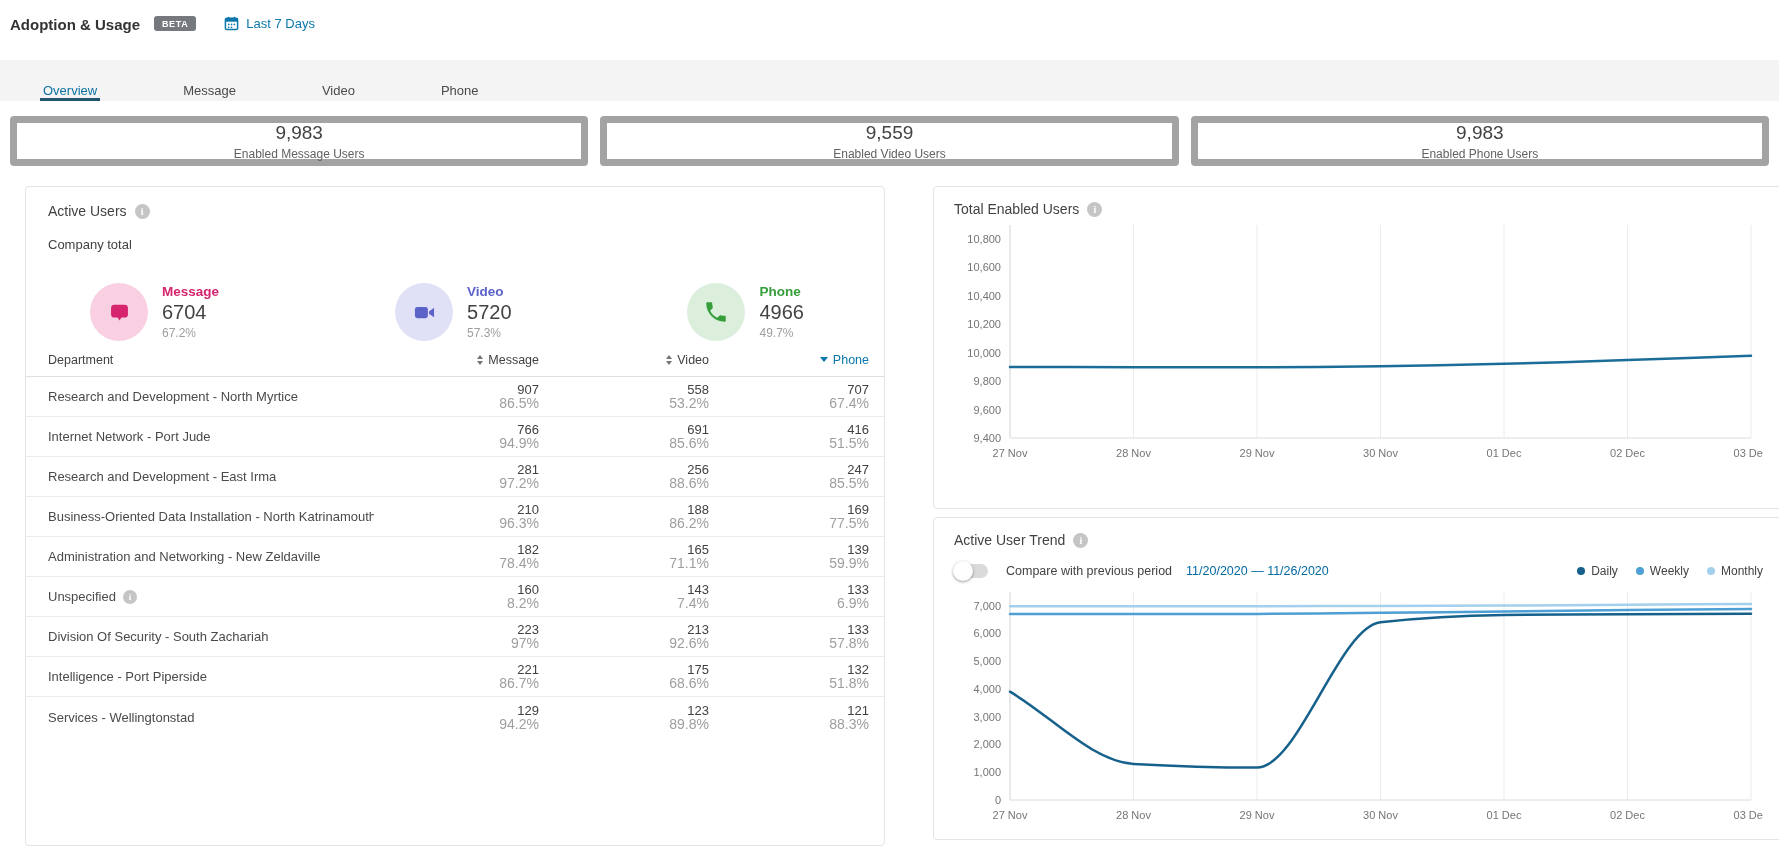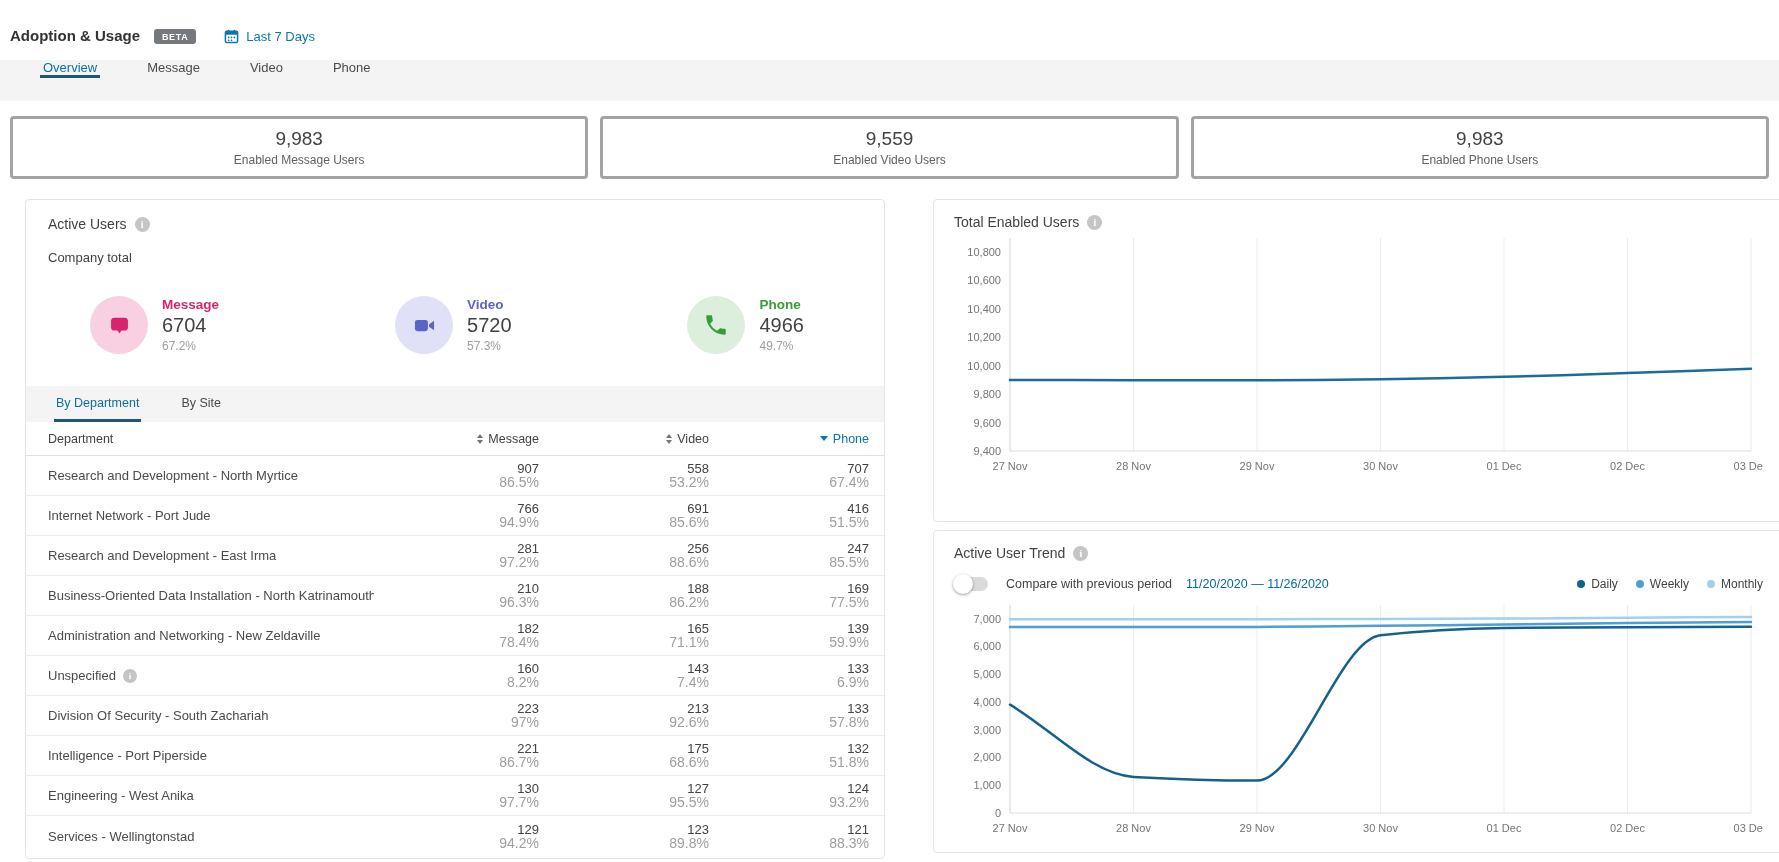--- a/index.html
+++ b/index.html
@@ -1,35 +1,35 @@
 <!DOCTYPE html>
 <html><head>
 <meta charset="utf-8">
 <style>
   * { margin:0; padding:0; box-sizing:border-box; }
   html,body { background:#fff; }
   body { font-family:"Liberation Sans", sans-serif; color:#424242; }
   .page { width:1779px; height:862px; background:#fff; position:relative; overflow:hidden; }
 
   
-  .top-header { display:flex; align-items:flex-end; gap:14px; padding:16px 0 0 10px; height:44px; }
+  .top-header { display:flex; align-items:flex-start; gap:14px; padding:16px 0 0 10px; height:44px; }
   .page-title { font-size:15px; font-weight:bold; color:#333; }
   .beta-badge { background:#75797e; color:#fff; font-size:9px; font-weight:bold; letter-spacing:.6px;
                 border-radius:3px; padding:3px 8px 2px; display:inline-block; }
   .date-filter { display:flex; align-items:center; gap:7px; color:#0b77ab; font-size:13px; cursor:pointer; margin-left:14px; }
 
   
-  .tab-strip { margin-top:16px; background:#f4f4f4; height:41px; display:flex; align-items:flex-start; padding-left:40px; }
+  .tab-strip { margin-top:16px; background:#f4f4f4; height:41px; display:flex; align-items:flex-end; padding-left:40px;gap:36px; }
   .tab { display:flex; align-items:center; font-size:13px; color:#4a4a4a; margin-right:44px; cursor:pointer;
          border-bottom:3px solid transparent; padding:0 3px; }
   .tab.active { color:#0c70a0; border-bottom-color:#21566e; }
 
   
   .stat-row { display:flex; gap:12px; margin:15px 10px 0; }
-  .stat-card { flex:1; border:3px solid #a3a3a3; border-radius:4px; background:#fff; height:63px;
+  .stat-card { flex:1; border:7px solid #a3a3a3; border-radius:4px; background:#fff; height:50px;
                display:flex; flex-direction:column; align-items:center; justify-content:center; }
   .stat-value { font-size:19px; color:#424242; }
   .stat-label { font-size:12px; color:#616161; margin-top:3px; }
 
   
   .main { display:grid; grid-template-columns:860px 1fr; column-gap:48px; margin:20px 10px 0;padding-left:15px; }
   .panel { border:1px solid #e4e4e4; border-radius:4px; background:#fff; }
 
   
   .left-panel { height:660px; overflow:hidden; }
@@ -192,28 +192,20 @@
             </svg>
           </div>
           <div class="metric-text">
             <span class="metric-label" style="color: rgb(54, 157, 59);">Phone</span>
             <span class="metric-value">4966</span>
             <span class="metric-percent">49.7%</span>
           </div>
         </div>
       </div>
 
-      <div class="subtab-strip">
-        <div class="subtab active">
-            <span>By Department</span>
-          </div>
-        <div class="subtab">
-            <span>By Site</span>
-          </div>
-      </div>
 
       <div class="dept-table">
         <div class="t-row t-head">
           <div class="h-cell h-dept">
             <span>Department</span>
           </div>
           <div class="h-cell">
             <span class="sort-stack">
                 <span class="tri-up"></span>
                 <span class="tri-down"></span>
@@ -361,37 +353,20 @@
                 <div class="num-val">221</div>
                 <div class="num-pct">86.7%</div>
               </div>
               <div class="num-cell">
                 <div class="num-val">175</div>
                 <div class="num-pct">68.6%</div>
               </div>
               <div class="num-cell">
                 <div class="num-val">132</div>
                 <div class="num-pct">51.8%</div>
-              </div>
-            </div>
-            <div class="t-row data-row">
-              <div class="dept-cell">
-                <span>Engineering - West Anika</span>
-              </div>
-              <div class="num-cell">
-                <div class="num-val">130</div>
-                <div class="num-pct">97.7%</div>
-              </div>
-              <div class="num-cell">
-                <div class="num-val">127</div>
-                <div class="num-pct">95.5%</div>
-              </div>
-              <div class="num-cell">
-                <div class="num-val">124</div>
-                <div class="num-pct">93.2%</div>
               </div>
             </div>
             <div class="t-row data-row">
               <div class="dept-cell">
                 <span>Services - Wellingtonstad</span>
               </div>
               <div class="num-cell">
                 <div class="num-val">129</div>
                 <div class="num-pct">94.2%</div>
               </div>

